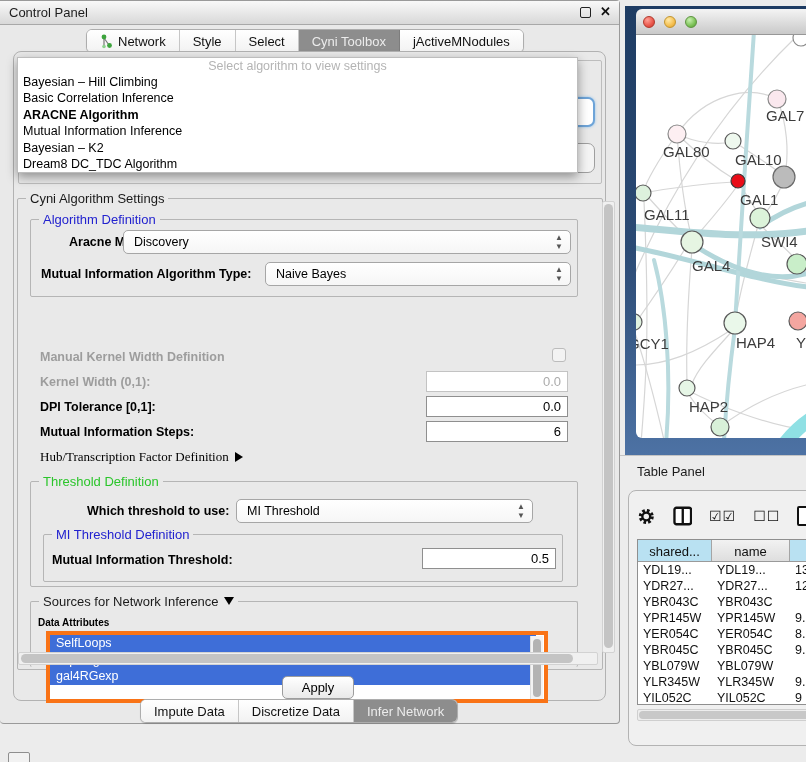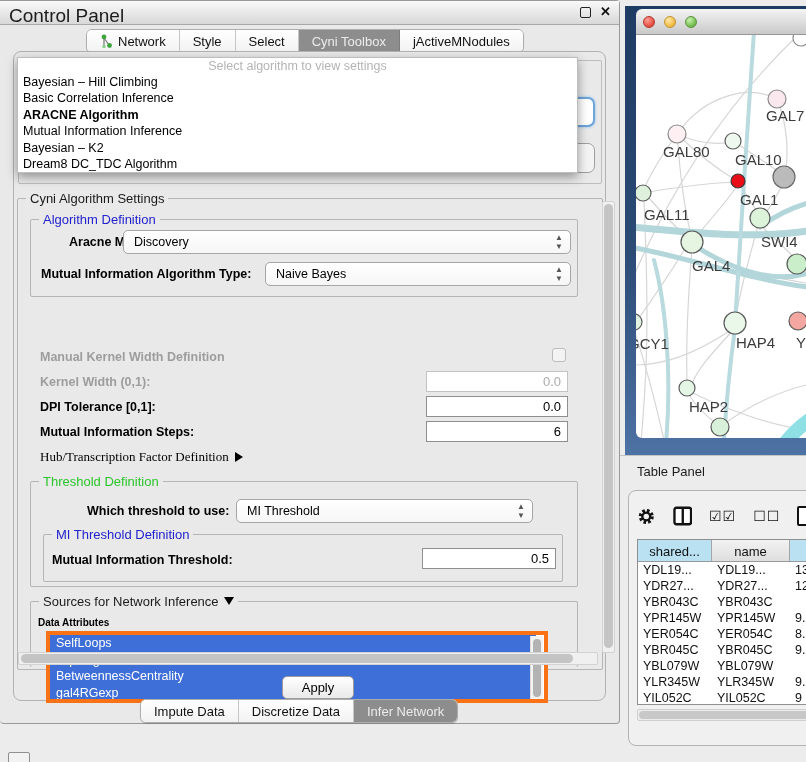--- a/index.html
+++ b/index.html
@@ -5,21 +5,21 @@
   * { margin:0; padding:0; box-sizing:border-box; }
   html,body { width:806px; height:762px; }
   body { font-family:"Liberation Sans", sans-serif; background:#ececec; position:relative; overflow:hidden; }
   #app { position:absolute; inset:0; width:806px; height:762px; background:#ececec; }
 
   
   .cp-window { position:absolute; left:0; top:8; width:620px; height:724px;
     background:#e9e9e9; border:1px solid #9a9a9a; border-left:none; border-radius:0 4px 4px 4px; }
   .cp-titlebar { position:absolute; left:0; top:0; right:0; height:24px;
     background:linear-gradient(#f9f9f9,#d8d8d8); border-bottom:1px solid #a8a8a8; }
-  .cp-title { position:absolute; left:9px; top:4px; font-size:19px; color:#1c1c1c; }
+  .cp-title { position:absolute; left:9px; top:4px; font-size:13px; color:#1c1c1c; }
   .win-float { position:absolute; right:28px; top:6px; width:11px; height:11px; border:1.5px solid #222; border-radius:2px; background:transparent; }
   .win-close { position:absolute; right:8px; top:3px; font-size:13px; font-weight:bold; color:#111; }
 
   
   .seg { position:absolute; display:flex; border:1px solid #adadad; border-radius:6px; overflow:hidden;
     background:#fff; box-shadow:0 1px 1px rgba(0,0,0,.12); height:24px; }
   .seg-item { display:flex; align-items:center; gap:5px; padding:0 13px; font-size:13px; color:#111;
     background:linear-gradient(#ffffff,#f2f2f2); border-right:1px solid #c6c6c6; white-space:nowrap; }
   .seg-item:last-child { border-right:none; }
   .seg-item.sel { background:#8d8d8d; color:#ececec; border-right-color:#7d7d7d; }
@@ -205,21 +205,20 @@
           </div>
         </div>
 
         <div class="fieldset" style="left:12px; top:402px; width:548px; height:66px; border-bottom:none;">
           <span class="legend"><span>Sources for Network Inference</span><span class="tri-down"></span></span>
         </div>
         <span class="lbl" style="left:20px; top:418px; font-size:10px;">Data Attributes</span>
         <div class="attr-list" style="left: 28px; top: 432px; width: 502px; height: 72px;" id="attr-list-box">
             <div class="attr-item">SelfLoops</div>
             <div class="attr-item">TopologicalCoefficient</div>
-            <div class="attr-item">BetweennessCentrality</div>
             <div class="attr-item">gal4RGexp</div>
             <div class="attr-scroll">
               <div class="attr-thumb"></div>
             </div>
           </div>
 
         <div class="vscroll">
             <div class="thumb"></div>
           </div>
       </div>

